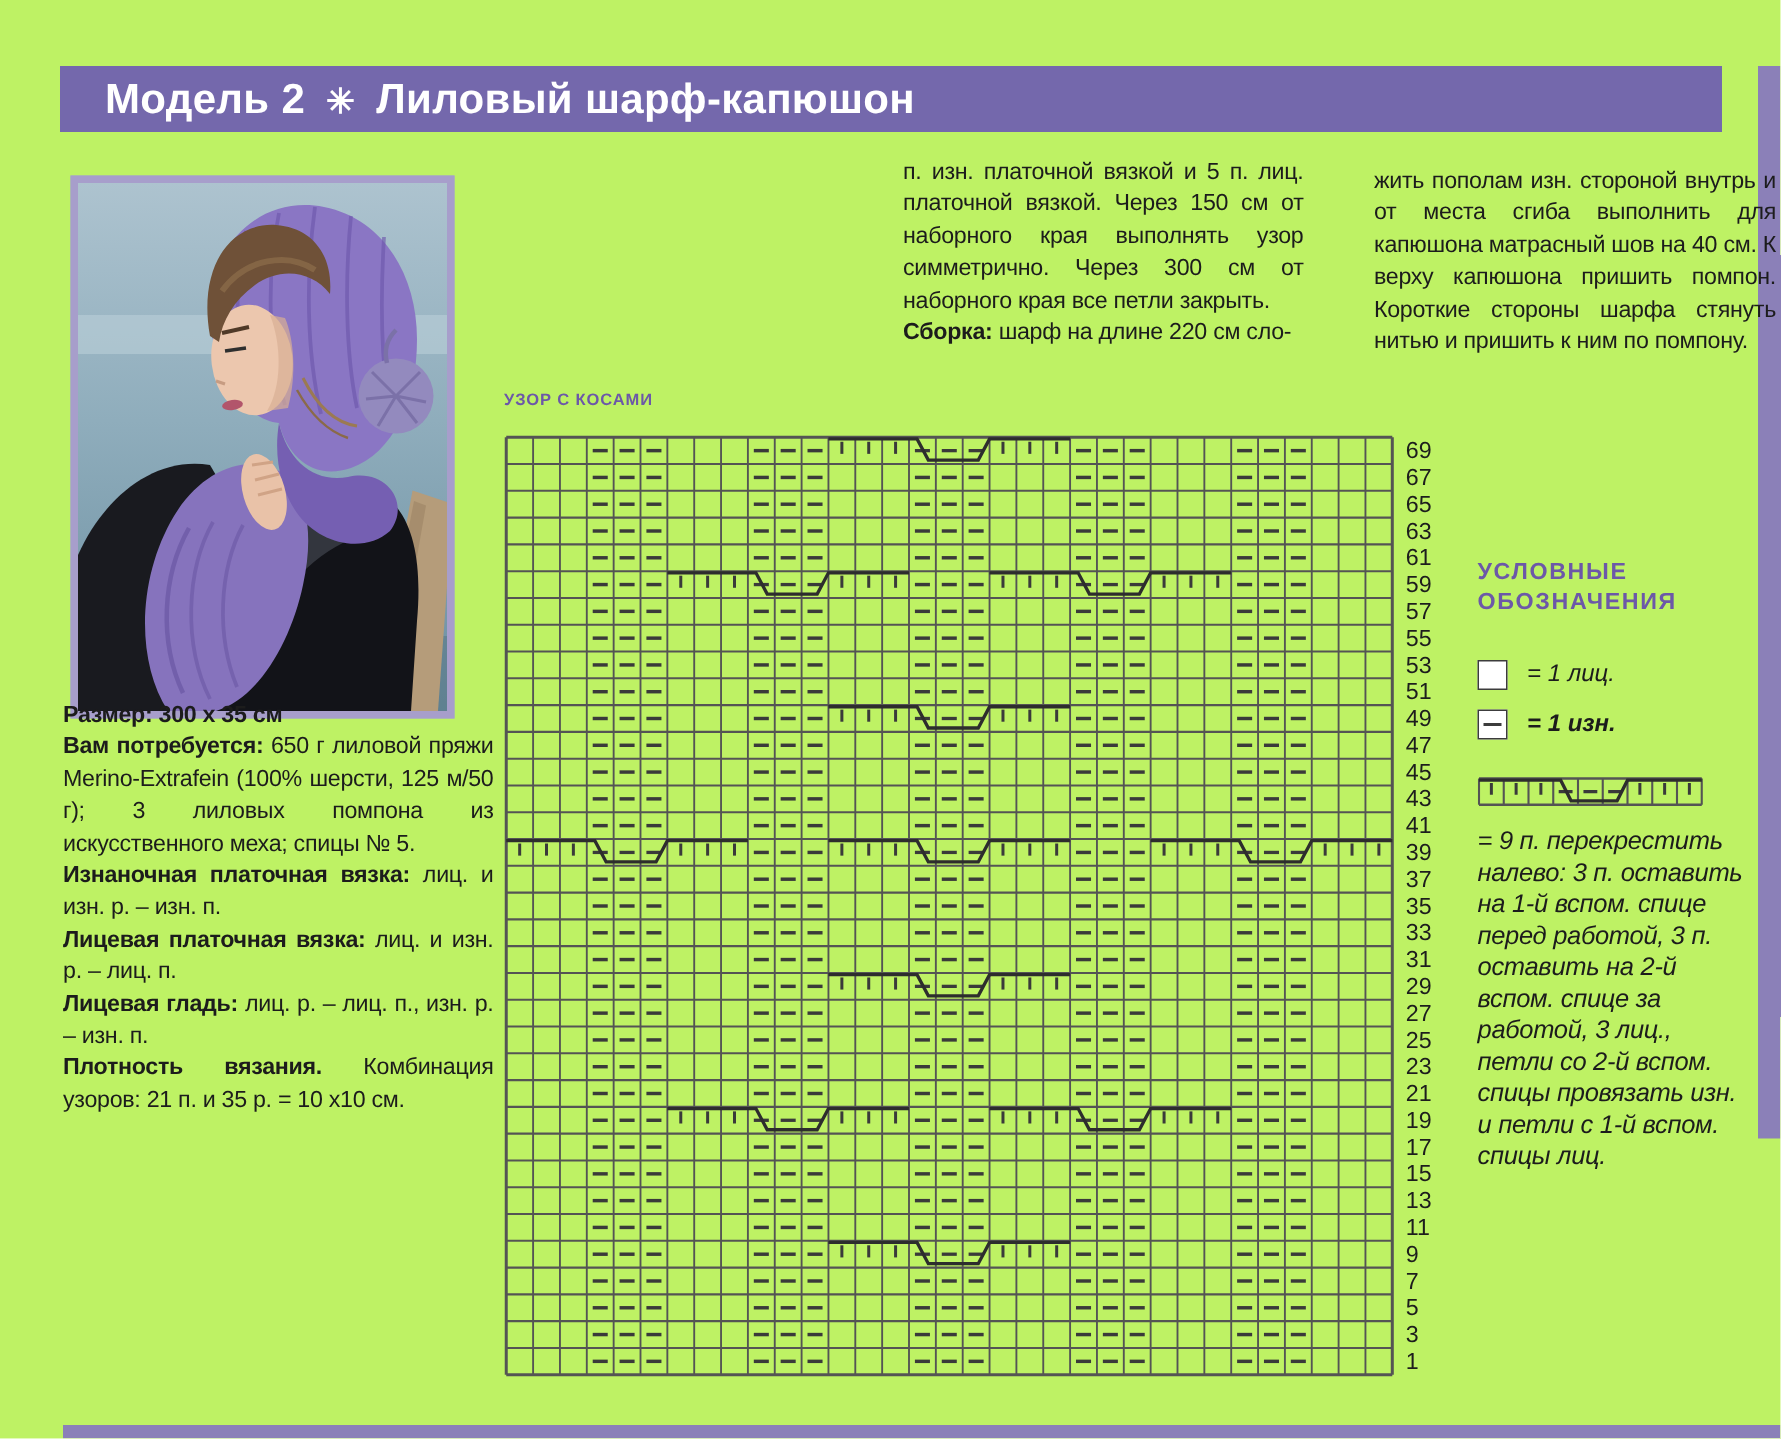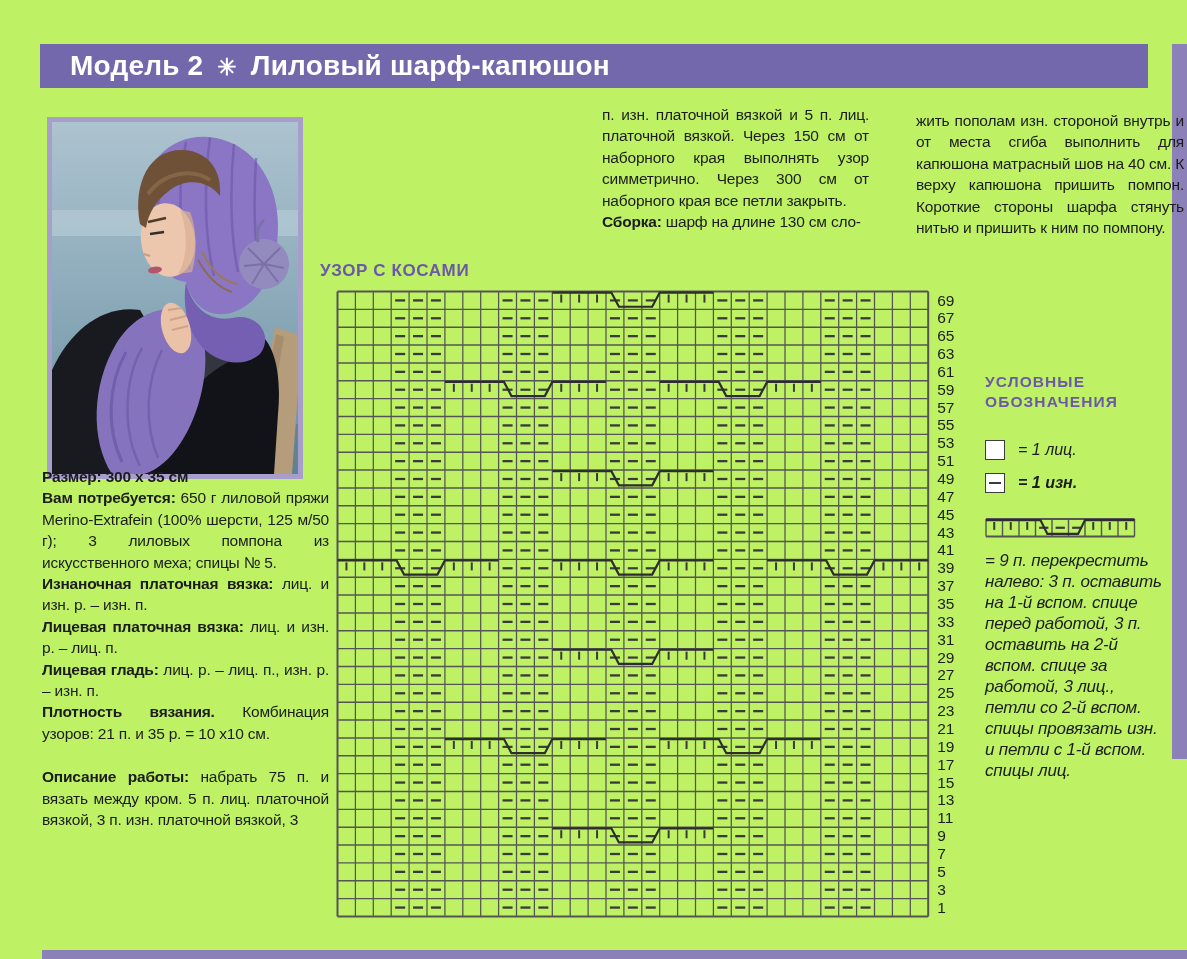--- a/index.html
+++ b/index.html
@@ -27,22 +27,22 @@
        letter-spacing:-0.2px;}
   .col p{margin:0;}
   .col b{font-weight:bold;}
   .col1{left:42px;top:466px;width:287px;}
   .col1 p.gap{margin-top:22px;}
   .col2{left:330px;top:110px;width:262px;}
   .col3{left:602px;top:104px;width:267px;}
   .col4{left:884px;top:110px;width:268px;margin-left:32px;}
 
   
-  .chart-heading{position:absolute;left:320px;top:261px;color:var(--heading,#6c58a8);
-                 font-weight:bold;font-size:17px;letter-spacing:0.6px;}
+  .chart-heading{position:absolute;left:336px;top:261px;color:var(--heading,#6c58a8);
+                 font-weight:bold;font-size:11px;letter-spacing:0.6px;}
   #chart-svg{position:absolute;left:336px;top:290px;}
 
   
   .legend{position:absolute;left:985px;top:372px;width:184px;}
   .legend-heading{color:var(--heading,#6c58a8);font-weight:bold;font-size:15.5px;
                   letter-spacing:1.1px;line-height:20px;}
   .legend-item{display:flex;align-items:center;font-style:italic;font-size:16px;text-align:right;}
   .legend-item.first{margin-top:28px;}
   .legend-item + .legend-item{margin-top:13px;font-weight:bold;}
   .sym{width:20px;height:20px;border:1.7px solid #3c3c3c;margin-right:13px;position:relative;
@@ -112,26 +112,25 @@
     </svg>
   </div>
 
   <div class="col col1">
     <p><b>Размер: 300 х 35 см</b> <span></span></p>
     <p><b>Вам потребуется:</b> <span>650 г лиловой пряжи Merino-Extrafein (100% шерсти, 125 м/50 г); 3 лиловых помпона из искусственного меха; спицы № 5.</span></p>
     <p><b>Изнаночная платочная вязка:</b> <span>лиц. и изн. р. – изн. п.</span></p>
     <p><b>Лицевая платочная вязка:</b> <span>лиц. и изн. р. – лиц. п.</span></p>
     <p><b>Лицевая гладь:</b> <span>лиц. р. – лиц. п., изн. р. – изн. п.</span></p>
     <p><b>Плотность вязания.</b> <span>Комбинация узоров: 21 п. и 35 р. = 10 х10 см.</span></p>
-    <p class="gap"><b>Описание работы:</b> <span>набрать 75 п. и вязать между кром. 5 п. лиц. платочной вязкой, 3 п. изн. платочной вязкой, 3</span></p>
   </div>
 
   <div class="col col3">
     <p><span>п. изн. платочной вязкой и 5 п. лиц. платочной вязкой. Через 150 см от наборного края выполнять узор симметрично. Через 300 см от наборного края все петли закрыть.</span></p>
-    <p><b>Сборка:</b> <span>шарф на длине 130 см сло-</span></p>
+    <p><b>Сборка:</b> <span>шарф на длине 220 см сло-</span></p>
   </div>
   <div class="col col4">
     <p><span>жить пополам изн. стороной внутрь и от места сгиба выполнить для капюшона матрасный шов на 40 см. К верху капюшона пришить помпон. Короткие стороны шарфа стянуть нитью и пришить к ним по помпону.</span></p>
   </div>
 
   <div class="chart-heading">УЗОР С КОСАМИ</div>
   <svg id="chart-svg" width="640" height="628">
       <g transform="translate(1.5,1.5)">
         <line x1="0" y1="0" x2="0" y2="624.995" stroke="#545454" stroke-width="2"></line>
         <line x1="17.9" y1="0" x2="17.9" y2="624.995" stroke="#545454" stroke-width="1.25"></line>

